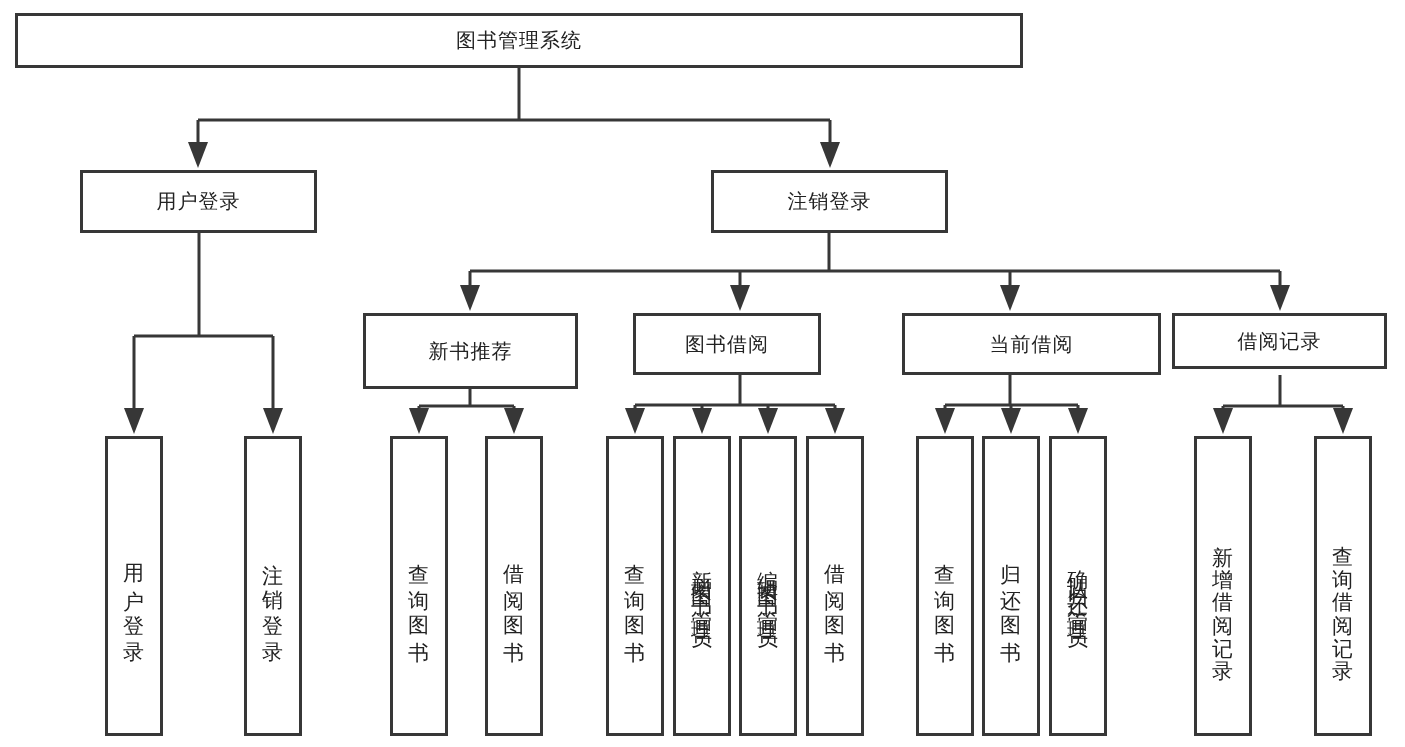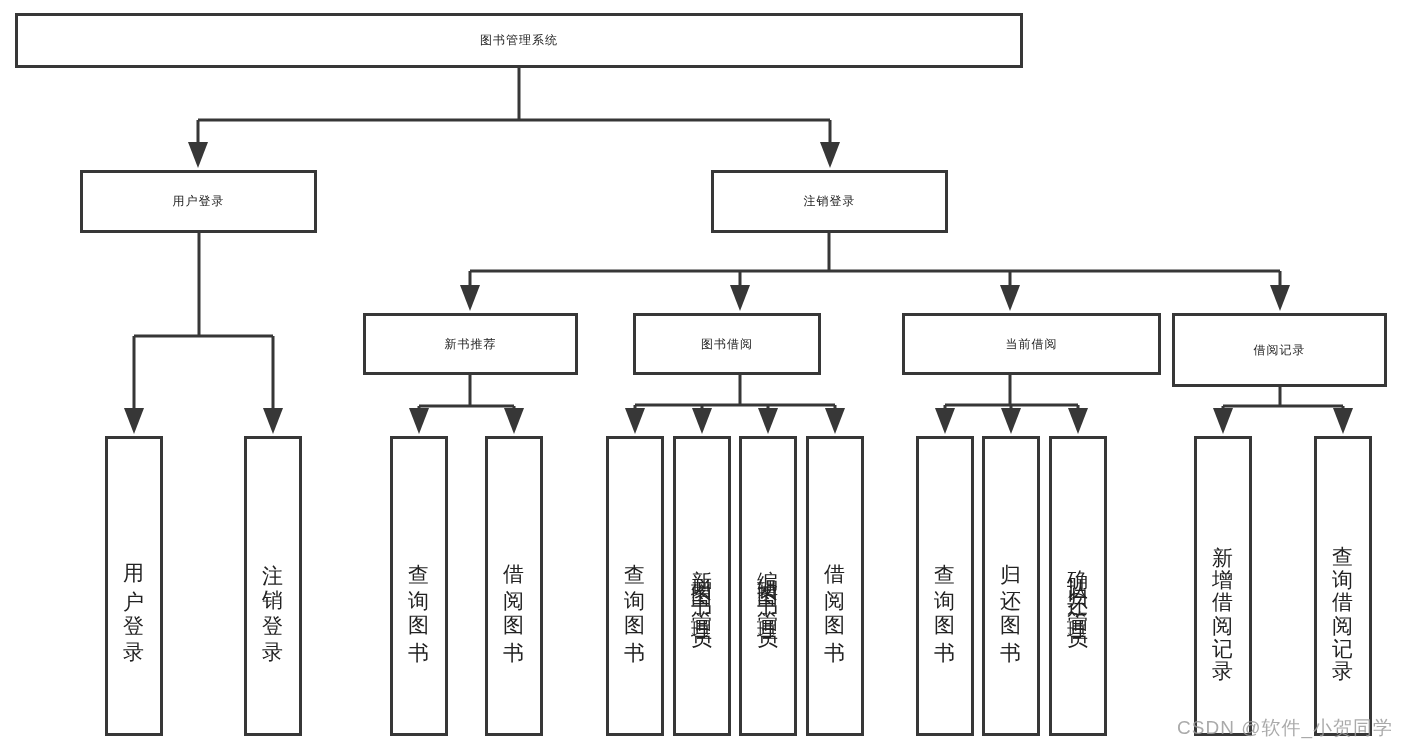--- a/index.html
+++ b/index.html
@@ -7,21 +7,21 @@
     position:relative; width:1405px; height:747px; background:#ffffff;
     font-family:"Liberation Sans","DejaVu Sans",sans-serif;
     overflow:hidden;
   }
   .connectors { position:absolute; left:0; top:0; }
   .box {
     position:absolute; box-sizing:border-box;
     border:3px solid #373737; background:#ffffff;
     display:flex; align-items:center; justify-content:center;
   }
-  .box-h { font-size:12px; color:#222222; letter-spacing:1px; }
+  .box-h { font-size:20px; color:#222222; letter-spacing:1px; }
   .leaf { width:58px; top:436px; height:300px; }
   .vtext {
     writing-mode:vertical-rl; font-size:21px; color:#222222;
     white-space:nowrap; line-height:1;
   }
   .watermark {
     position:absolute; right:12px; top:715px; font-size:19px;
     color:rgba(155,155,155,0.85); letter-spacing:1px; white-space:nowrap;
   }
 </style>
@@ -73,30 +73,30 @@
     <span>图书管理系统</span>
   </div>
 
   <div class="box box-h" style="left:80px; top:170px; width:237px; height:63px;">
     <span>用户登录</span>
   </div>
   <div class="box box-h" style="left:711px; top:170px; width:237px; height:63px;">
     <span>注销登录</span>
   </div>
 
-  <div class="box box-h" style="left:363px; top:313px; width:215px; height:62px;">
+  <div class="box box-h" style="left:363px; top:313px; width:215px; height:76px;">
     <span>新书推荐</span>
   </div>
   <div class="box box-h" style="left:633px; top:313px; width:188px; height:62px;">
     <span>图书借阅</span>
   </div>
   <div class="box box-h" style="left:902px; top:313px; width:259px; height:62px;">
     <span>当前借阅</span>
   </div>
-  <div class="box box-h" style="left:1172px; top:313px; width:215px; height:74px;">
+  <div class="box box-h" style="left:1172px; top:313px; width:215px; height:56px;">
     <span>借阅记录</span>
   </div>
 
   <div class="box leaf" style="left:105px;">
     <span class="vtext" style="letter-spacing: 26px; margin-bottom: -26px;">用户登录</span>
   </div>
   <div class="box leaf" style="left:244px;">
     <span class="vtext" style="letter-spacing: 26px; margin-bottom: -26px;">注销登录</span>
   </div>
 
@@ -130,15 +130,14 @@
     <span class="vtext" style="letter-spacing: 8.33333px; margin-bottom: -8.33333px;">确认归还（管理员）</span>
   </div>
 
   <div class="box leaf" style="left:1194px;">
     <span class="vtext" style="letter-spacing: 23px; margin-bottom: -23px;">新增借阅记录</span>
   </div>
   <div class="box leaf" style="left:1314px;">
     <span class="vtext" style="letter-spacing: 23px; margin-bottom: -23px;">查询借阅记录</span>
   </div>
 
-  <div class="watermark">CSDN @软件_小贺同学</div>
 
 </div>
 
 </body></html>

